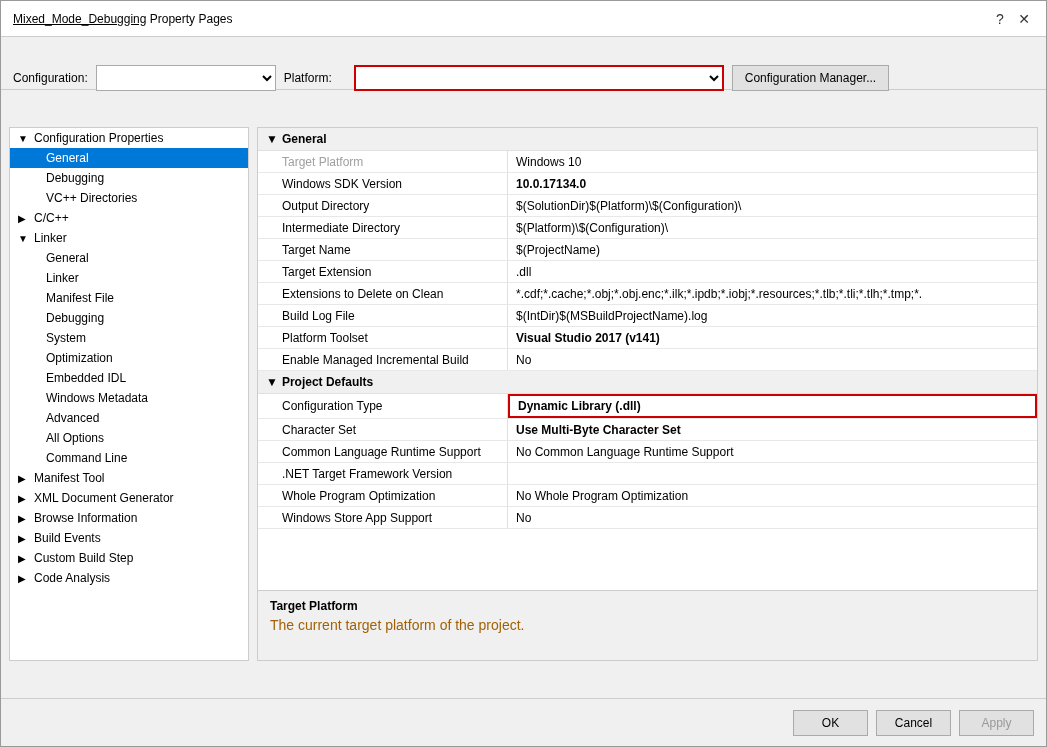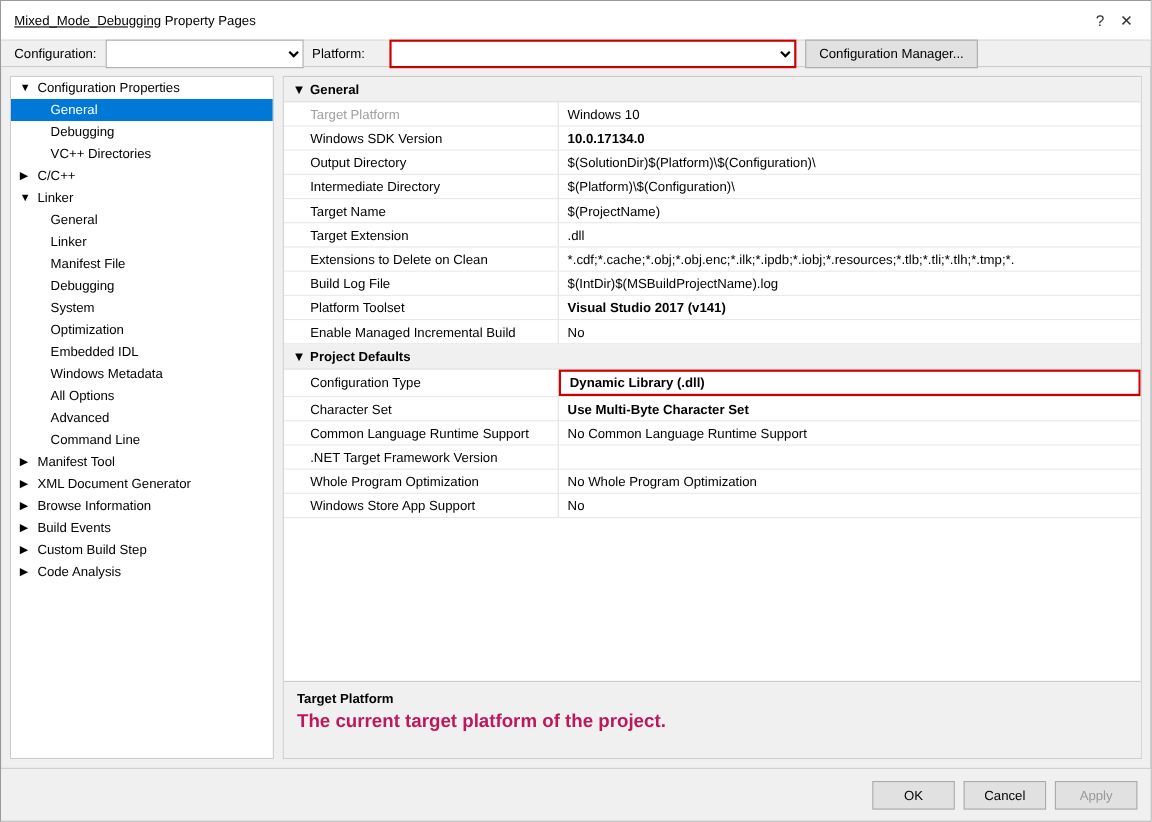--- a/index.html
+++ b/index.html
@@ -14,20 +14,21 @@
       height: 747px;
       overflow: hidden;
     }
     .dialog {
       width: 1047px;
       height: 747px;
       background: #f0f0f0;
       border: 1px solid #999;
       display: flex;
       flex-direction: column;
+      gap: 29px;
     }
     .title-bar {
       background: #fff;
       padding: 8px 12px;
       display: flex;
       align-items: center;
       justify-content: space-between;
       border-bottom: 1px solid #ccc;
       height: 36px;
     }
@@ -201,23 +202,22 @@
       padding: 8px 12px;
       background: #f0f0f0;
       min-height: 70px;
     }
     .prop-desc-title {
       font-weight: bold;
       font-size: 12px;
       margin-bottom: 4px;
     }
     .prop-desc-text {
-      font-size: 17px;
-      color: #be185d;
-      font-weight: bold;
+      font-size: 14px;
+      color: #a16207;
     }
 
     
     .footer {
       padding: 8px 12px;
       display: flex;
       justify-content: flex-end;
       align-items: center;
       gap: 8px;
       background: #f0f0f0;
@@ -328,25 +328,25 @@
         <div class="sidebar-item indent1">
           <span class="tree-arrow empty"></span>
           <span>Embedded IDL</span>
         </div>
         <div class="sidebar-item indent1">
           <span class="tree-arrow empty"></span>
           <span>Windows Metadata</span>
         </div>
         <div class="sidebar-item indent1">
           <span class="tree-arrow empty"></span>
+          <span>Advanced</span>
+        </div>
+        <div class="sidebar-item indent1">
+          <span class="tree-arrow empty"></span>
           <span>All Options</span>
-        </div>
-        <div class="sidebar-item indent1">
-          <span class="tree-arrow empty"></span>
-          <span>Advanced</span>
         </div>
         <div class="sidebar-item indent1">
           <span class="tree-arrow empty"></span>
           <span>Command Line</span>
         </div>
         <div class="sidebar-item">
           <span class="tree-arrow right"></span>
           <span>Manifest Tool</span>
         </div>
         <div class="sidebar-item">

